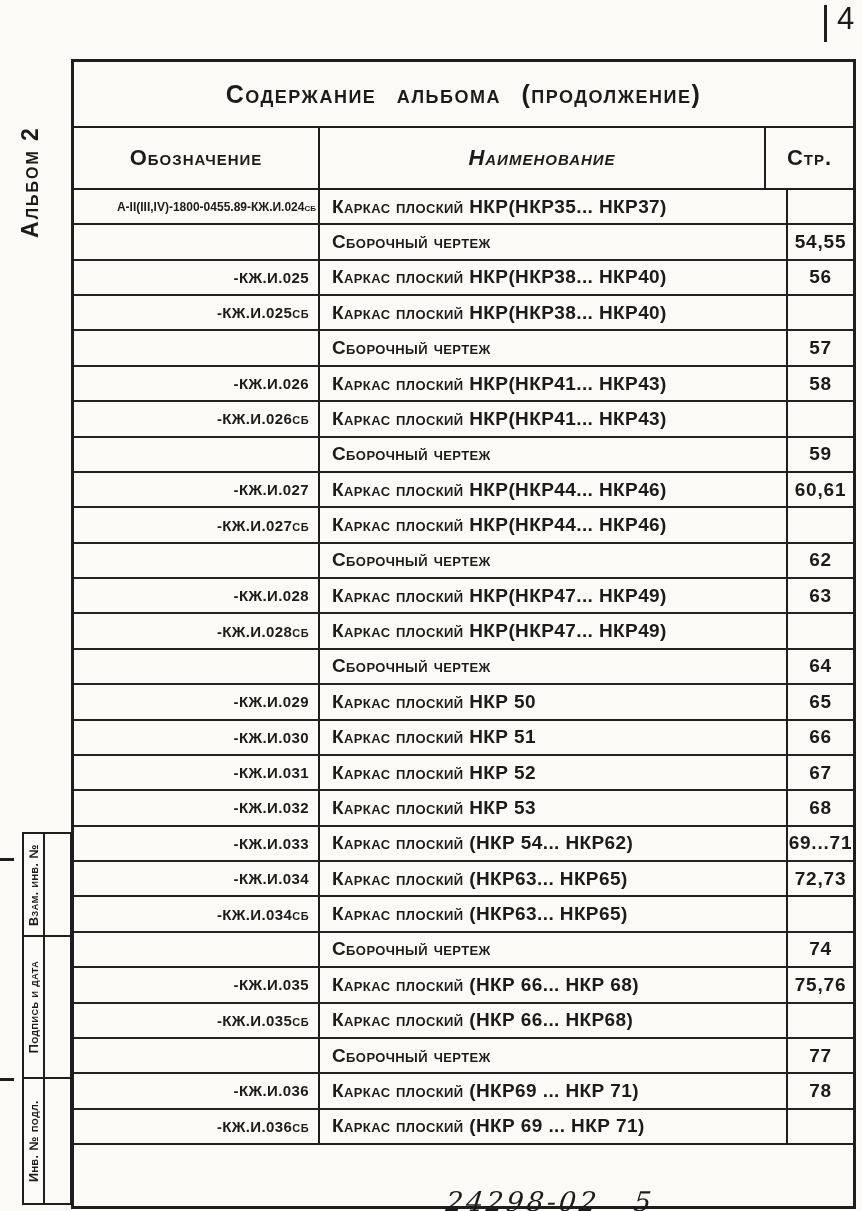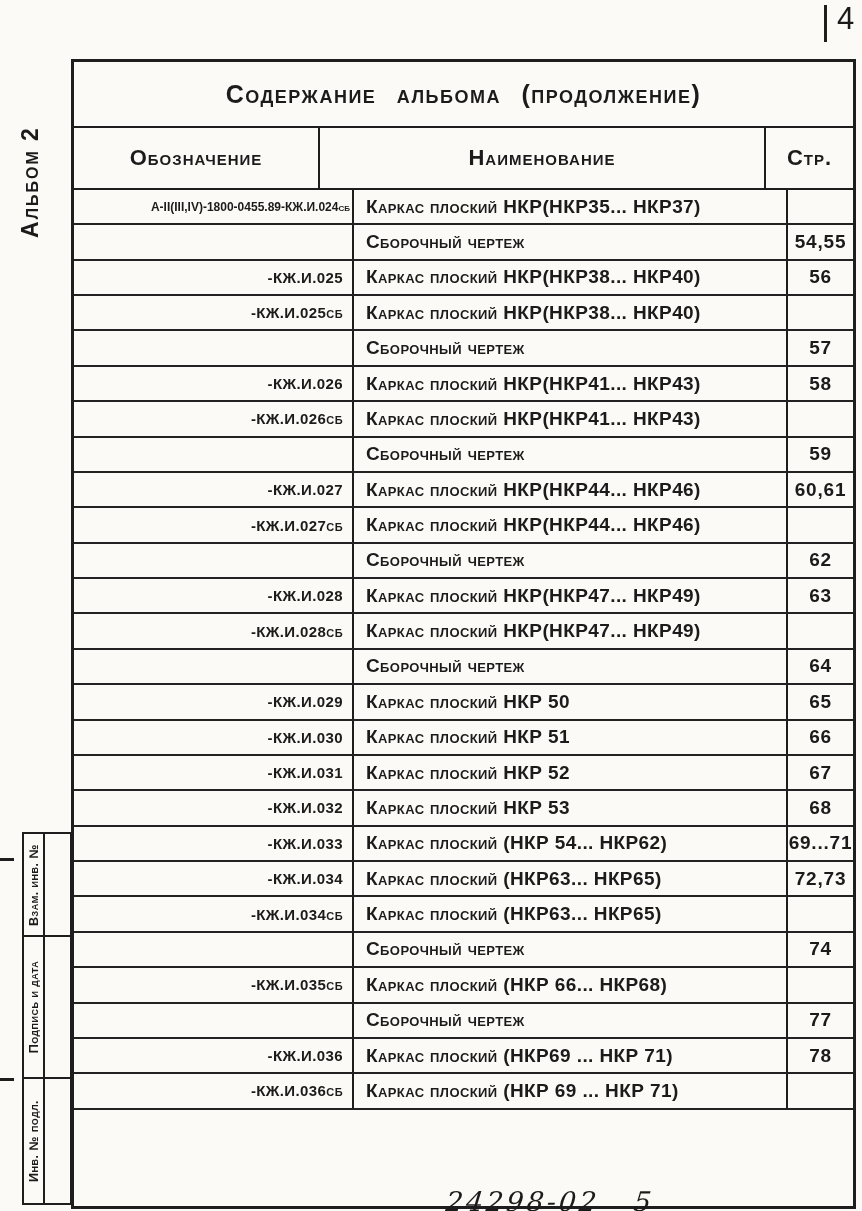--- a/index.html
+++ b/index.html
@@ -24,28 +24,28 @@
     display:flex; align-items:center; justify-content:center;
     font-size:25px; font-weight:600; font-variant:small-caps;
     letter-spacing:1.5px; word-spacing:12px;
   }
   .header-row { height:62px; border-bottom:2.5px solid #1e1e1e; display:flex; }
   .header-cell {
     display:flex; align-items:center; justify-content:center;
     font-size:22px; font-weight:600; font-variant:small-caps; letter-spacing:1px;
   }
   .hc1 { width:246px; border-right:2.5px solid #1e1e1e; }
-  .hc2 { flex:1;      border-right:2.5px solid #1e1e1e; }
+  .hc2 { flex:1;      border-right:2.5px solid #1e1e1e;font-style:italic; }
   .hc3 { width:87px; }
 
   .rows { height:955px; display:grid; grid-template-rows:repeat(27,1fr); }
   .row  { display:flex; border-bottom:2px solid #222; overflow:hidden; }
   .cell { display:flex; align-items:center; overflow:hidden;
           font-weight:600; font-variant:small-caps; letter-spacing:.4px; }
-  .c1 { width:280px; border-right:2.5px solid #1e1e1e;
+  .c1 { width:246px; border-right:2.5px solid #1e1e1e;
         justify-content:flex-end; padding-right:9px; font-size:15px; }
   .c1.long { font-size:12px; letter-spacing:0; padding-right:2px; padding-left:2px; }
   .c2 { flex:1; border-right:2.5px solid #1e1e1e; padding-left:12px; font-size:19px; }
   .c3 { width:65px; justify-content:center; font-size:19px; letter-spacing:.8px; }
   
 
   
   .album-label {
     position:absolute; left:30px; top:182px; white-space:nowrap;
     transform:translate(-50%,-50%) rotate(-90deg);
@@ -205,20 +205,25 @@
           <div class="cell c1">-КЖ.И.034сб</div>
           <div class="cell c2">Каркас плоский (НКР63... НКР65)</div>
           <div class="cell c3"></div>
         </div>
         <div class="row">
           <div class="cell c1"></div>
           <div class="cell c2">Сборочный чертеж</div>
           <div class="cell c3">74</div>
         </div>
         <div class="row">
+          <div class="cell c1">-КЖ.И.035</div>
+          <div class="cell c2">Каркас плоский (НКР 66... НКР 68)</div>
+          <div class="cell c3">75,76</div>
+        </div>
+        <div class="row">
           <div class="cell c1">-КЖ.И.035сб</div>
           <div class="cell c2">Каркас плоский (НКР 66... НКР68)</div>
           <div class="cell c3"></div>
         </div>
         <div class="row">
           <div class="cell c1"></div>
           <div class="cell c2">Сборочный чертеж</div>
           <div class="cell c3">77</div>
         </div>
         <div class="row">

